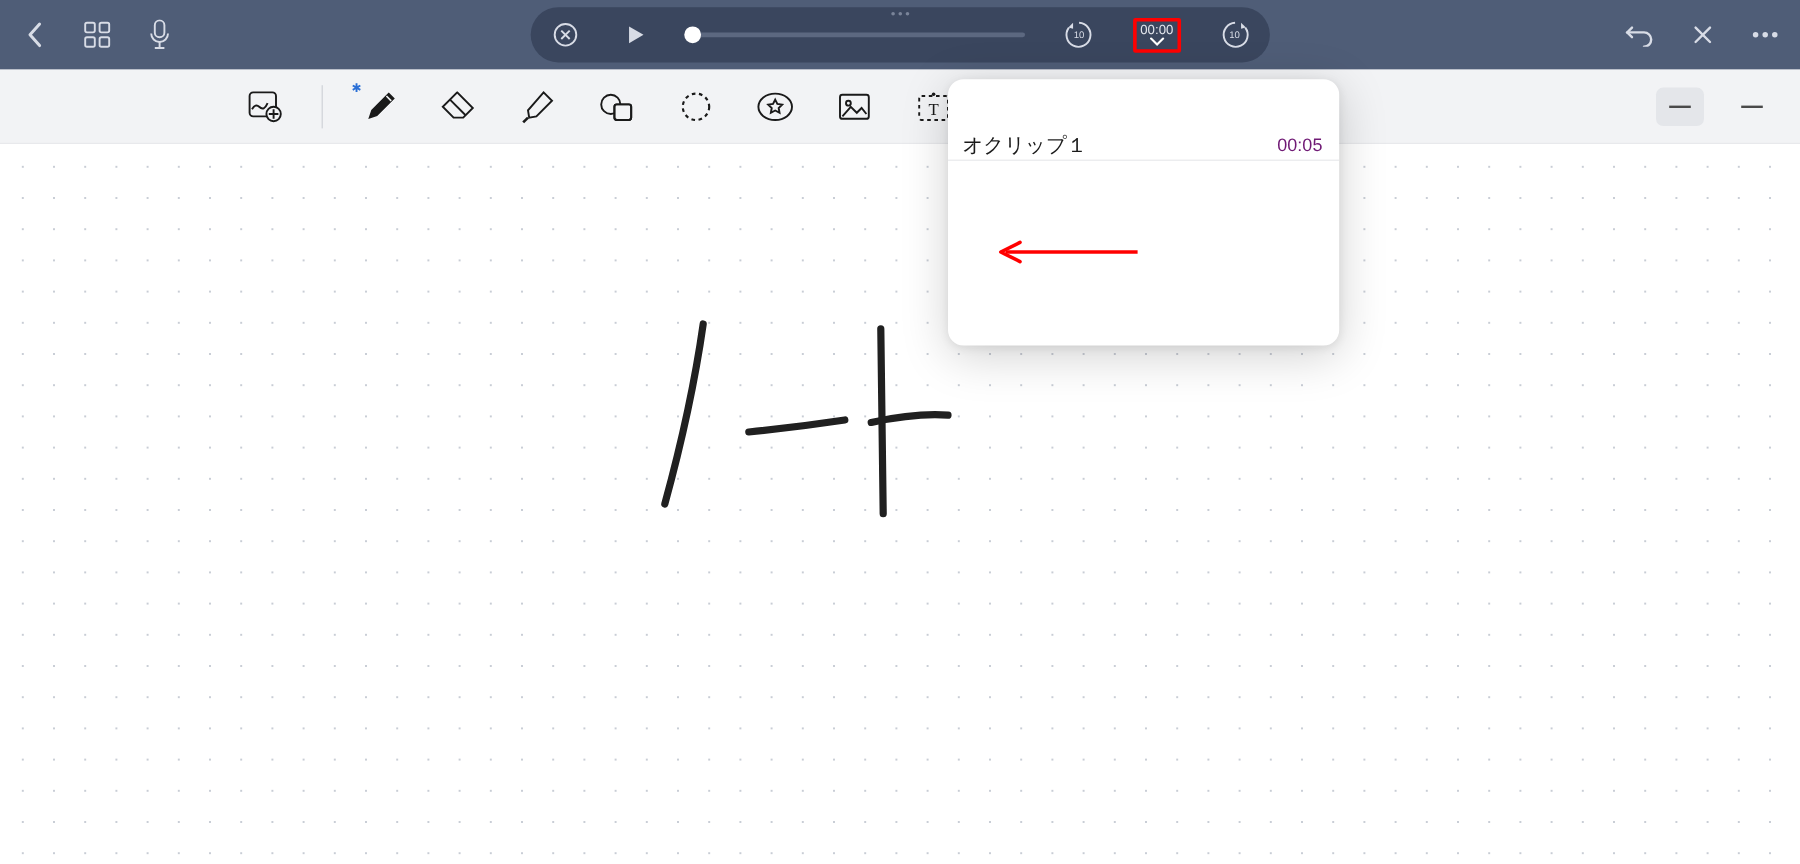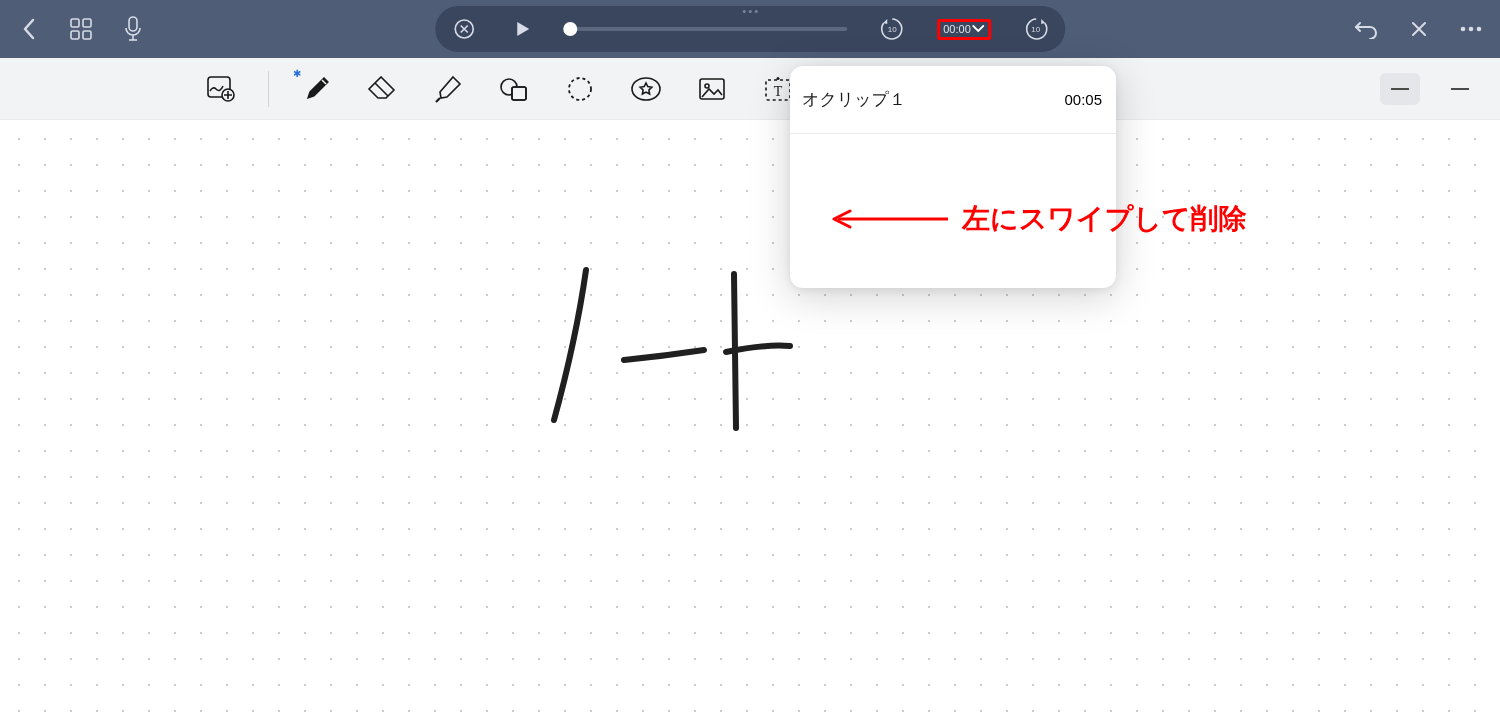--- a/index.html
+++ b/index.html
@@ -70,21 +70,21 @@
     left: 0;
     top: 50%;
     transform: translate(-4px,-50%);
     width: 14px;
     height: 14px;
     background: #fff;
     border-radius: 50%;
   }
   .time-chevron {
     display: flex;
-    flex-direction: row;
+    flex-direction: column;
     align-items: center;
     gap: 0;
     font-size: 11px;
     color: #e2e5ec;
     line-height: 1;
   }
   .red-highlight {
     border: 3px solid #ff0000;
     padding: 2px 3px;
     border-radius: 2px;
@@ -186,35 +186,35 @@
   .popover-header {
     text-align: center;
     padding: 16px 0;
     font-size: 17px;
     font-weight: 600;
     color: #1a1a1a;
     border-bottom: 1px solid #e8e9ec;
   }
   .clip-row {
     display: flex;
-    align-items: center;
+    align-items: flex-end;
     border-bottom: 1px solid #e8e9ec;
     height: 68px;
   }
   .clip-main {
     flex: 1;
     display: flex;
     align-items: center;
     justify-content: space-between;
     padding: 0 18px;
     font-size: 17px;
     color: #1a1a1a;
   }
   .clip-name { margin-left: -6px; }
-  .clip-dur { font-size: 15px; color: #000000; margin-right: -4px; }
+  .clip-dur { font-size: 15px; color: #701a75; margin-right: -4px; }
   .clip-del {
     width: 90px;
     background: #ff3b30;
     color: #fff;
     display: flex;
     align-items: center;
     justify-content: center;
     font-size: 17px;
     font-weight: 500;
     cursor: pointer;
@@ -431,14 +431,13 @@
     </div>
   </div>
   <div class="popover-body"></div>
 </div>
 
 <div class="annotation">
   <svg width="120" height="20" viewBox="0 0 120 20">
     <line x1="118" y1="10" x2="8" y2="10" stroke="#ff0000" stroke-width="3"></line>
     <path d="M20 2 L4 10 L20 18" stroke="#ff0000" stroke-width="3" fill="none" stroke-linecap="round" stroke-linejoin="round"></path>
   </svg>
-  <span>左にスワイプして削除</span>
 </div>
 
 </body></html>

